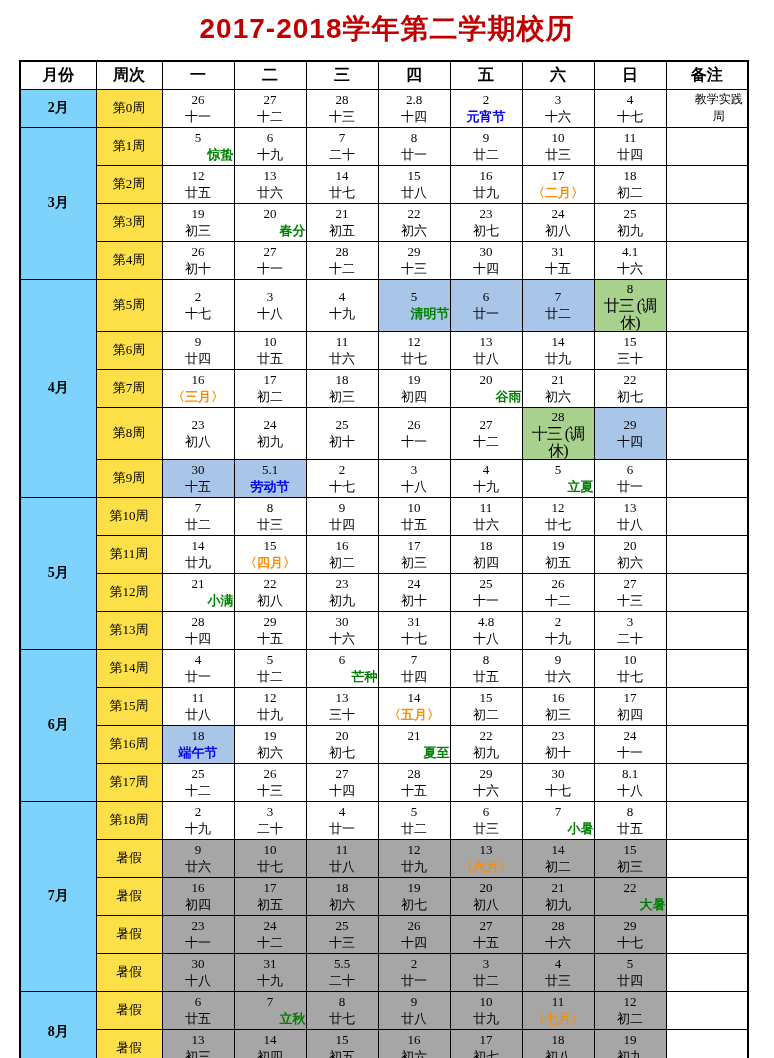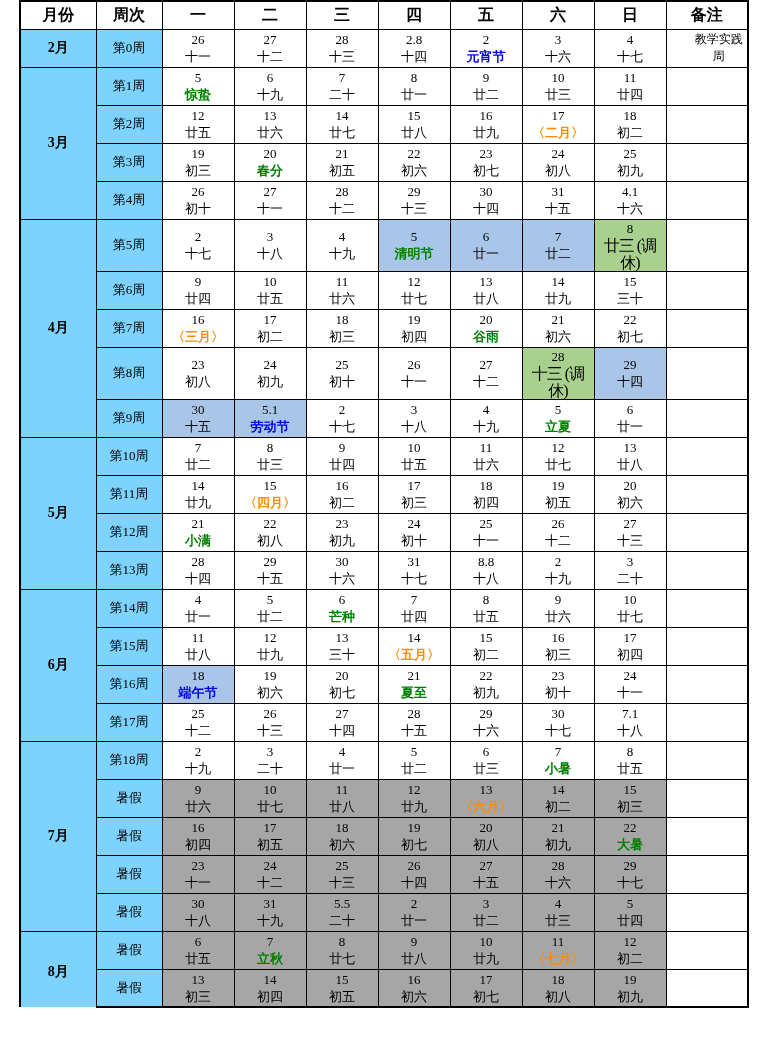--- a/index.html
+++ b/index.html
@@ -32,35 +32,36 @@
     vertical-align: middle;
     padding: 0;
     overflow: hidden;
   }
   tbody tr:last-child td { border-bottom: 2px solid var(--border); }
   thead tr { height: 28px; }
   thead th { font-size: 16px; font-weight: bold; }
   tbody tr { height: 38px; }
   td.month { font-weight: bold; font-size: 14px; background: #7dd3fc; }
   td.month-cut { border-bottom: none; padding-top: 6px; }
-  td.week { font-size: 13px; background: #7dd3fc; }
+  td.week { font-size: 13px; background: #fde047; }
   td.note { font-size: 12px; background: #fff; padding-left: 24px; }
   .num, .lunar { line-height: 17px; font-size: 13px; }
   .lunar.small { font-size: 16px; letter-spacing: -1px; }
-  .lc-green  { color: var(--term-green);  font-weight: bold; }
+  .lc-green  { color: var(--term-green);  font-weight: bold; text-align: right; }
   .lc-blue   { color: var(--festival-blue); font-weight: bold; }
   .lc-orange { color: var(--lunar-month-orange); font-weight: bold; }
   .bg-blue  { background: var(--holiday-bg); }
   .bg-green { background: var(--swap-bg); }
   .bg-gray  { background: var(--vacation-bg); }
 </style>
 </head>
 <body>
 
 <div class="page">
+  <h1 class="title">2017-2018学年第二学期校历</h1>
   <table class="cal">
     <colgroup>
       <col style="width:76px">
       <col style="width:66px">
       <col style="width:72px">
         <col style="width:72px">
         <col style="width:72px">
       <col style="width:72px">
         <col style="width:72px">
         <col style="width:72px">
@@ -514,21 +515,21 @@
           </td>
           <td class="day">
             <div class="num">30</div>
             <div class="lunar">十六</div>
           </td>
           <td class="day">
             <div class="num">31</div>
             <div class="lunar">十七</div>
           </td>
           <td class="day">
-            <div class="num">8.8</div>
+            <div class="num">4.8</div>
             <div class="lunar">十八</div>
           </td>
           <td class="day">
             <div class="num">2</div>
             <div class="lunar">十九</div>
           </td>
           <td class="day">
             <div class="num">3</div>
             <div class="lunar">二十</div>
           </td>
@@ -651,21 +652,21 @@
           </td>
           <td class="day">
             <div class="num">29</div>
             <div class="lunar">十六</div>
           </td>
           <td class="day">
             <div class="num">30</div>
             <div class="lunar">十七</div>
           </td>
           <td class="day">
-            <div class="num">7.1</div>
+            <div class="num">8.1</div>
             <div class="lunar">十八</div>
           </td>
           <td class="note"></td>
         </tr>
         <tr>
           <td rowspan="5" class="month">7月</td>
           <td class="week">第18周</td>
           <td class="day">
             <div class="num">2</div>
             <div class="lunar">十九</div>

